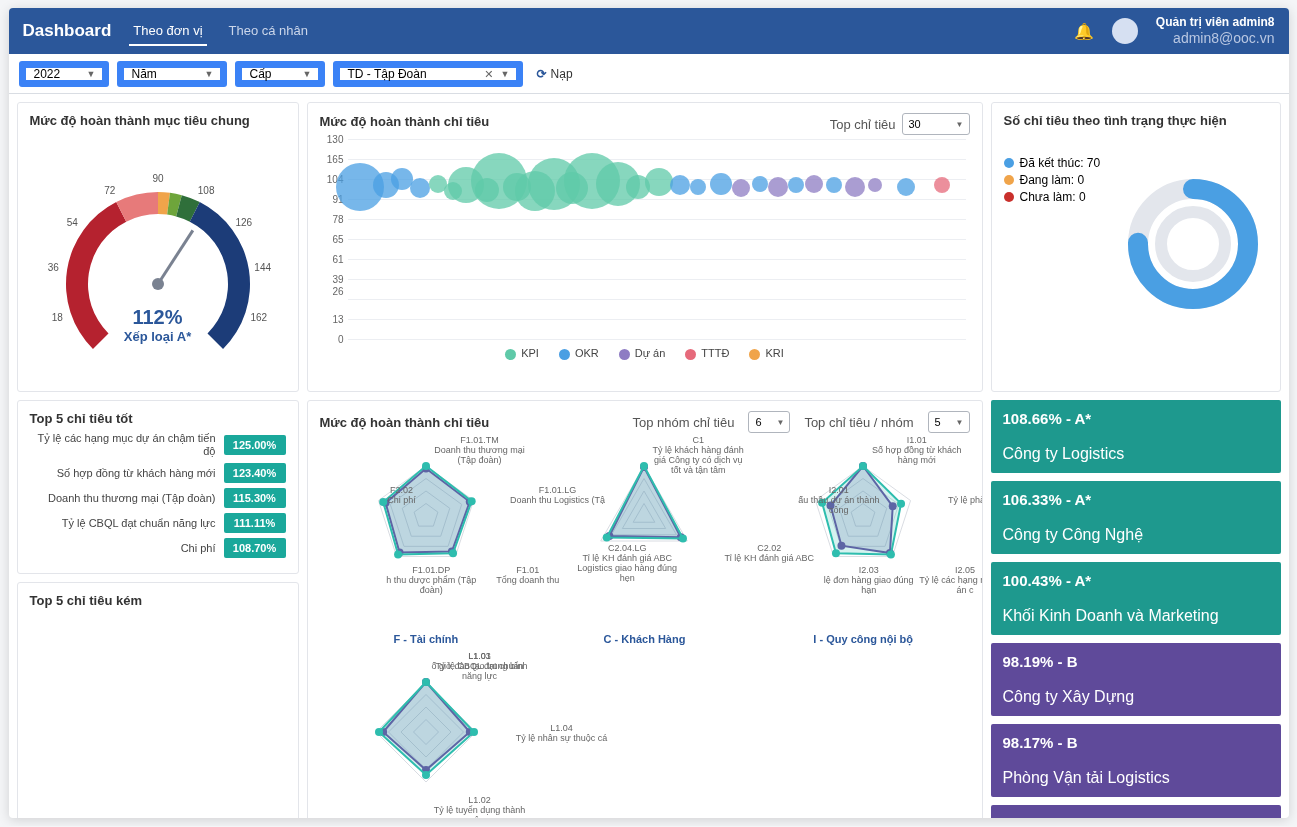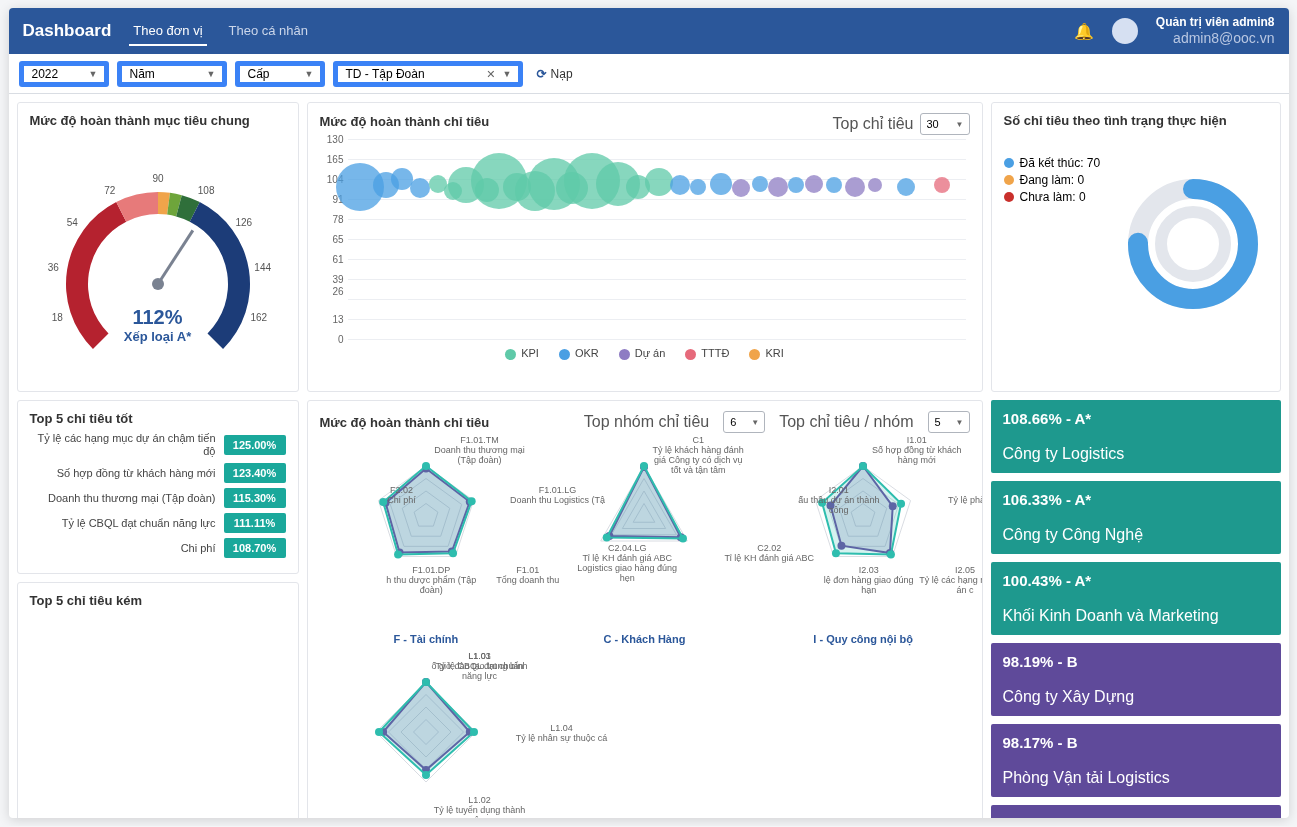--- a/index.html
+++ b/index.html
@@ -13,41 +13,41 @@
 .header .tab.active { color: #fff; border-bottom-color: #fff; }
 .header .spacer { flex: 1; }
 .header .bell { font-size: 16px; cursor: pointer; color: #d6e0f2; }
 .header .avatar { width: 26px; height: 26px; border-radius: 50%; background: #d6e0f2; display: inline-block; }
 .header .user { font-size: 12px; text-align: right; line-height: 1.25; }
 .header .user .name { font-weight: bold; color: #fff; }
 .header .user .email { color: #b9c7e2; font-size: 14px; }
 
 
 .toolbar { background: #fff; border-bottom: 1px solid #d9dde3; height: 40px; display: flex; align-items: center; gap: 8px; padding: 0 10px; }
-.select { height: 26px; border: 5px solid #3b82f6; border-radius: 3px; background: #fff; font-size: 12px; padding: 0 24px 0 8px; position: relative; display: inline-flex; align-items: center; cursor: pointer; }
+.select { height: 26px; border: 7px solid #3b82f6; border-radius: 3px; background: #fff; font-size: 12px; padding: 0 24px 0 8px; position: relative; display: inline-flex; align-items: center; cursor: pointer; }
 .select .caret { position: absolute; right: 6px; top: 50%; transform: translateY(-50%); font-size: 9px; color: #666; }
 .select .clear { position: absolute; right: 22px; top: 50%; transform: translateY(-50%); font-size: 11px; color: #666; cursor: pointer; }
 .refresh { display: inline-flex; align-items: center; gap: 4px; font-size: 12px; cursor: pointer; color: #333; padding: 4px 6px; }
 .refresh .ricon { color: #2b579a; font-weight: bold; }
 
 
 .content { flex: 1; display: grid; grid-template-columns: 282px 1fr 290px; grid-template-rows: 290px 1fr; gap: 8px; padding: 8px; overflow: hidden; }
 .card { background: #fff; border: 1px solid #e3e5ea; border-radius: 3px; padding: 10px 12px; overflow: hidden; }
 .card-title { font-size: 13px; font-weight: bold; color: #333; margin-bottom: 6px; }
 
 
 .gauge-svg { width: 240px; height: 220px; display: block; margin: 6px auto 0; }
 .gauge-value { text-align: center; font-size: 20px; font-weight: bold; color: #2b579a; }
 .gauge-grade { text-align: center; font-size: 13px; font-weight: bold; color: #2b579a; }
 
 
 .bubble-card .head { display: flex; align-items: center; justify-content: space-between; margin-bottom: 4px; }
-.mini-select { height: 22px; width: 50px; border: 1px solid #b0b5bd; border-radius: 3px; font-size: 11px; display: inline-flex; align-items: center; padding: 0 6px; position: relative; cursor: pointer; }
+.mini-select { height: 22px; width: 68px; border: 1px solid #b0b5bd; border-radius: 3px; font-size: 11px; display: inline-flex; align-items: center; padding: 0 6px; position: relative; cursor: pointer; }
 .mini-select .caret { position: absolute; right: 5px; font-size: 8px; color: #666; }
-.label12 { font-size: 16px; color: #555; text-align: right; }
+.label12 { font-size: 13px; color: #555; text-align: right; }
 .bubble-plot { position: relative; width: 618px; height: 200px; margin-left: 28px; }
 .ytick { position: absolute; left: -28px; font-size: 10px; color: #666; transform: translateY(-50%); width: 24px; text-align: right; }
 .gridline { position: absolute; left: 0; right: 0; height: 1px; background: #eceef2; }
 .bubble { position: absolute; border-radius: 50%; opacity: .75; transform: translate(-50%, -50%); }
 .legend { display: flex; gap: 20px; justify-content: center; margin-top: 8px; font-size: 11px; color: #444; }
 .legend .dot { display: inline-block; width: 11px; height: 11px; border-radius: 50%; margin-right: 5px; vertical-align: middle; }
 
 
 .donut-legend { font-size: 12px; margin-top: 22px; }
 .donut-legend .row { display: flex; align-items: center; gap: 6px; margin-bottom: 3px; }

